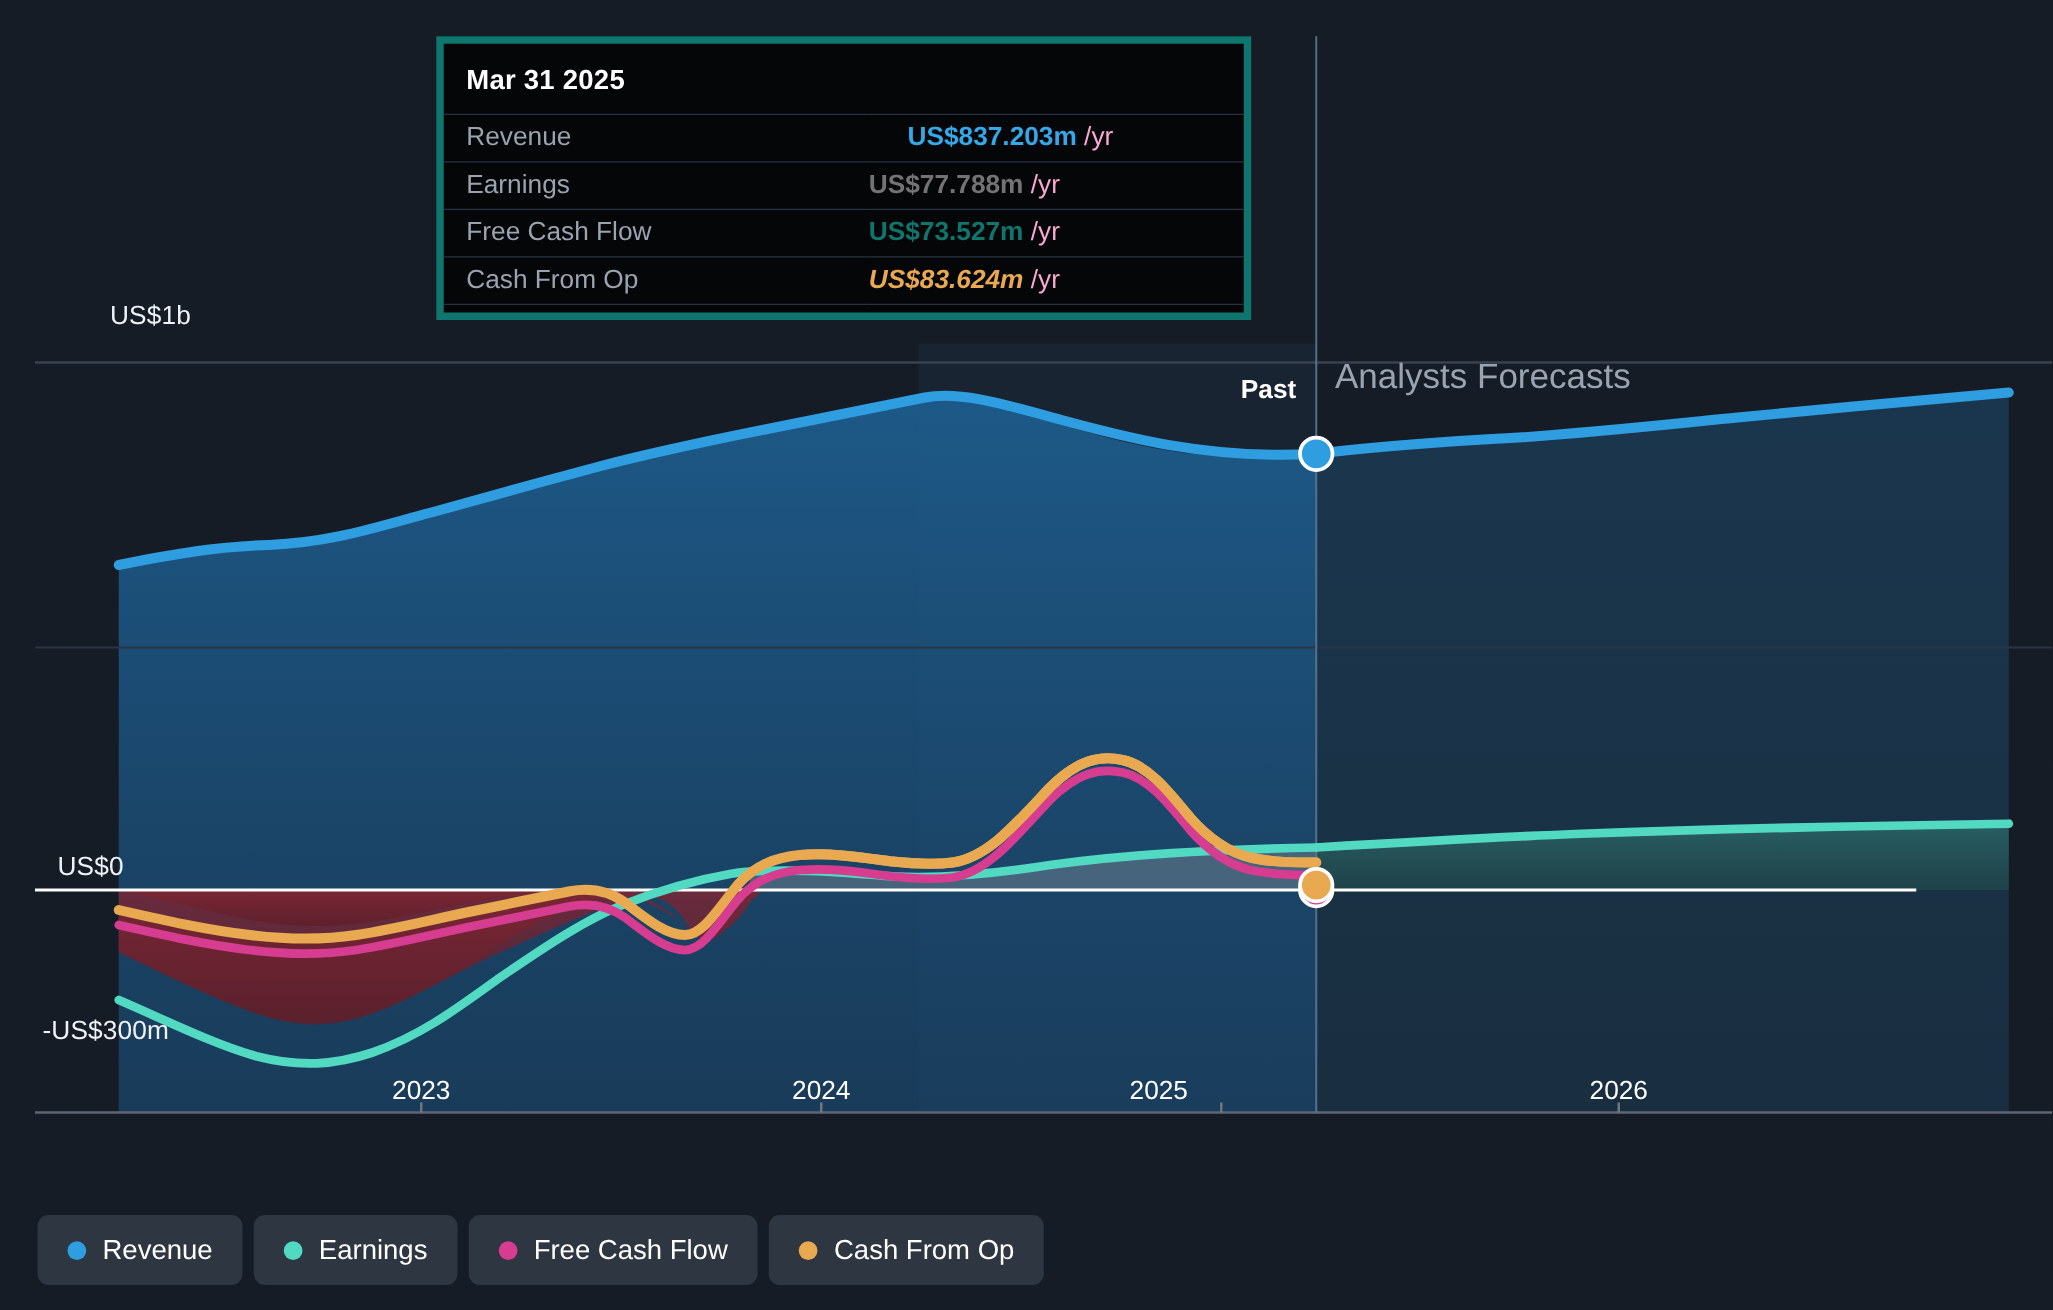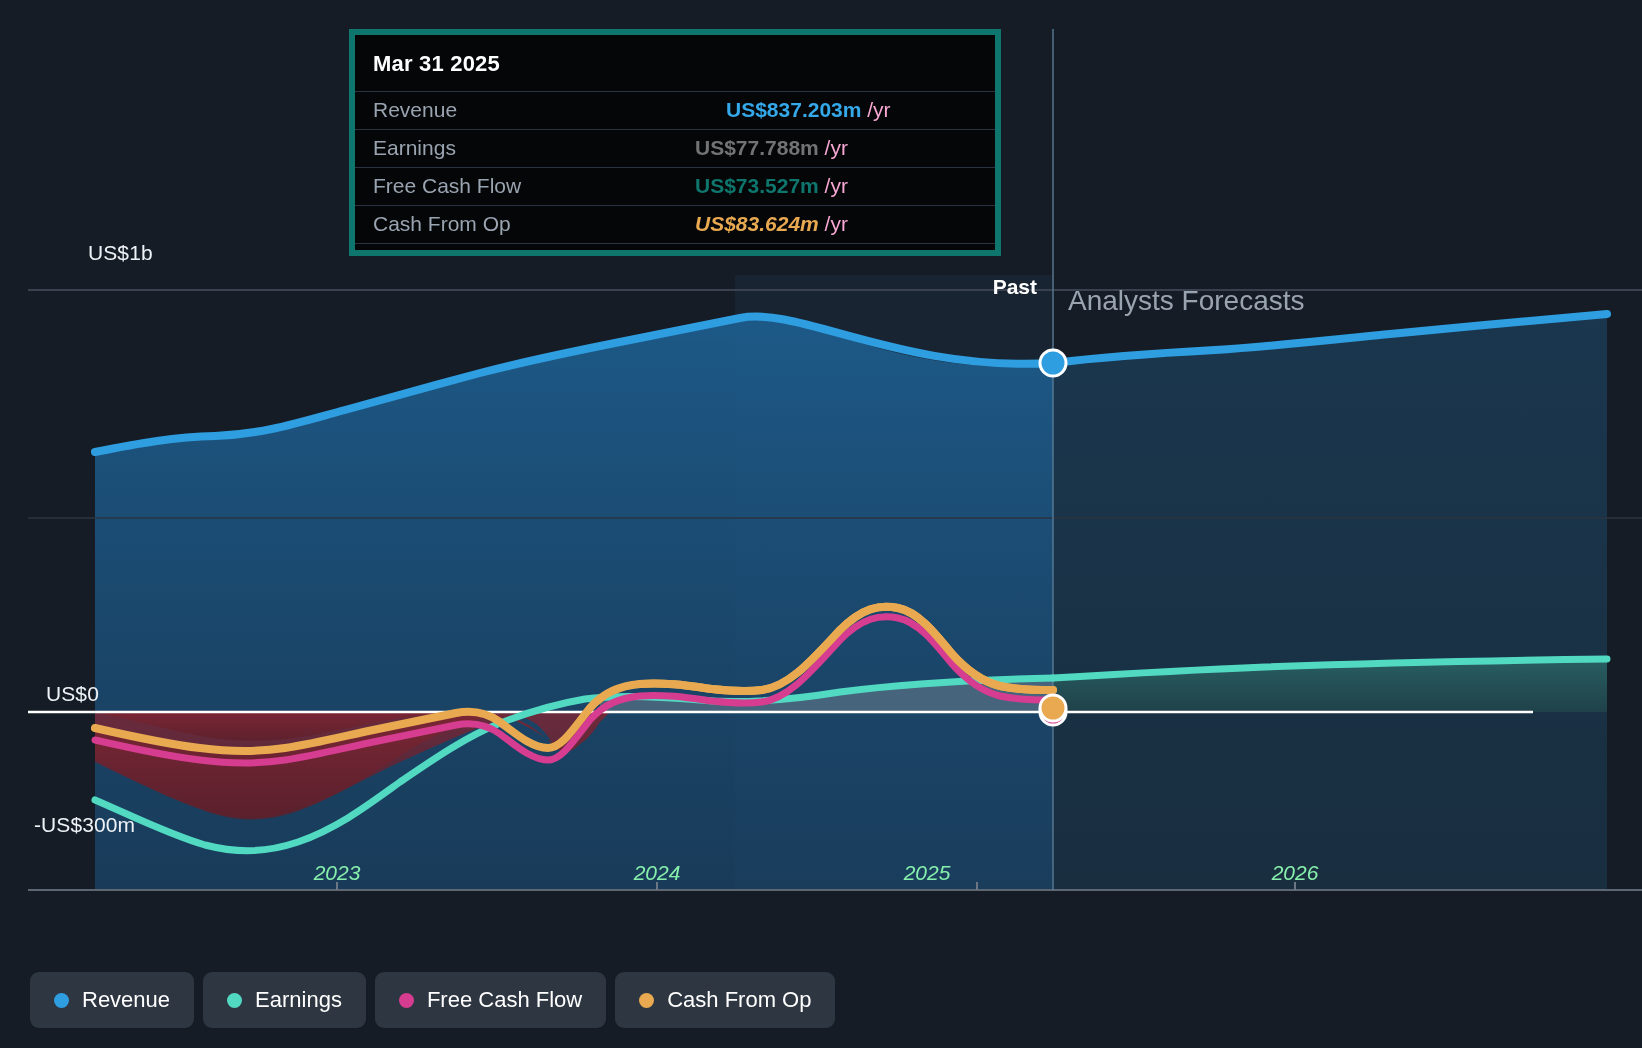--- a/index.html
+++ b/index.html
@@ -36,30 +36,29 @@
     white-space: nowrap;
     z-index: 6;
   }
   .ylabel-top  { left: 46px; top: 241px; margin-left: 42px; }
   .ylabel-zero { left: 46px; top: 682px; }
   .ylabel-bot  { left: 34px; top: 813px; }
 
   .xlabel {
     position: absolute;
     top: 861px;
-    color: #86efac;
+    color: #ffffff;
     font-size: 21px;
     transform: translateX(-50%);
     white-space: nowrap;
     z-index: 6;
-    font-style: italic;
   }
   #past-wrap {
     position: absolute;
-    top: 275px;
+    top: 300px;
     left: 0;
     width: 1037px;
     text-align: right;
     font-size: 21px;
     font-weight: 700;
     color: #ffffff;
     z-index: 7;
   }
   #forecast-wrap {
     position: absolute;

